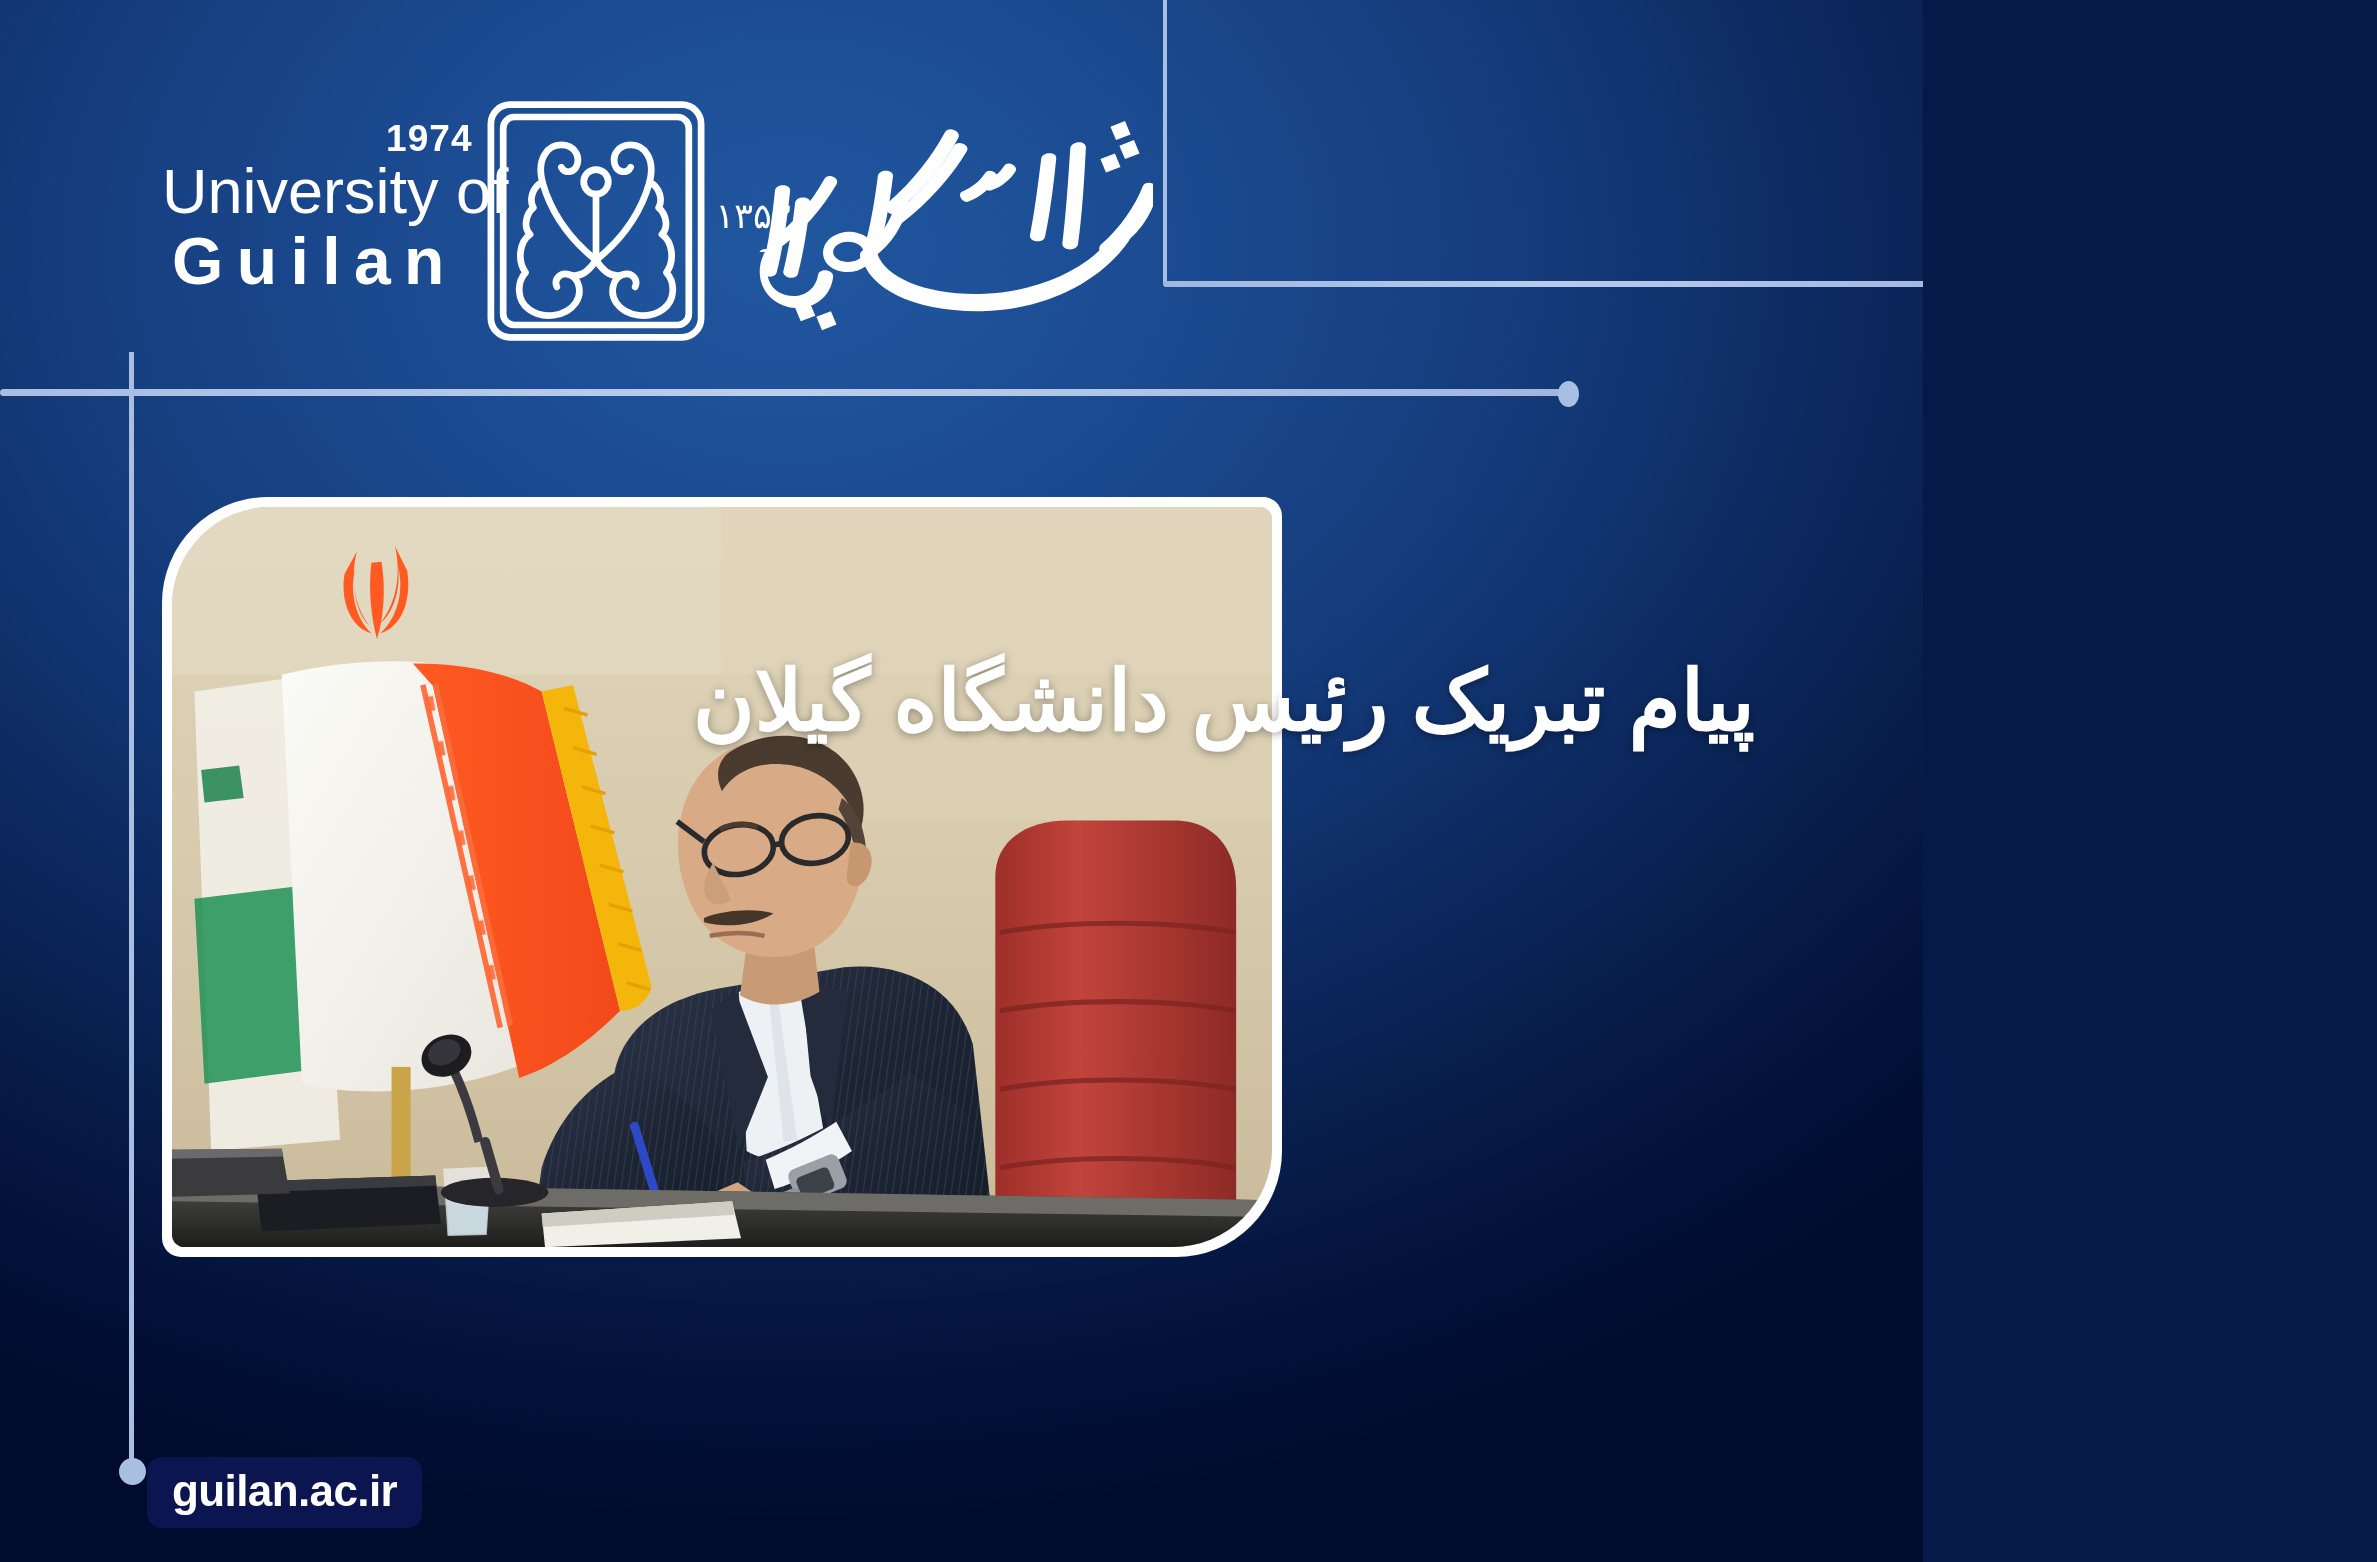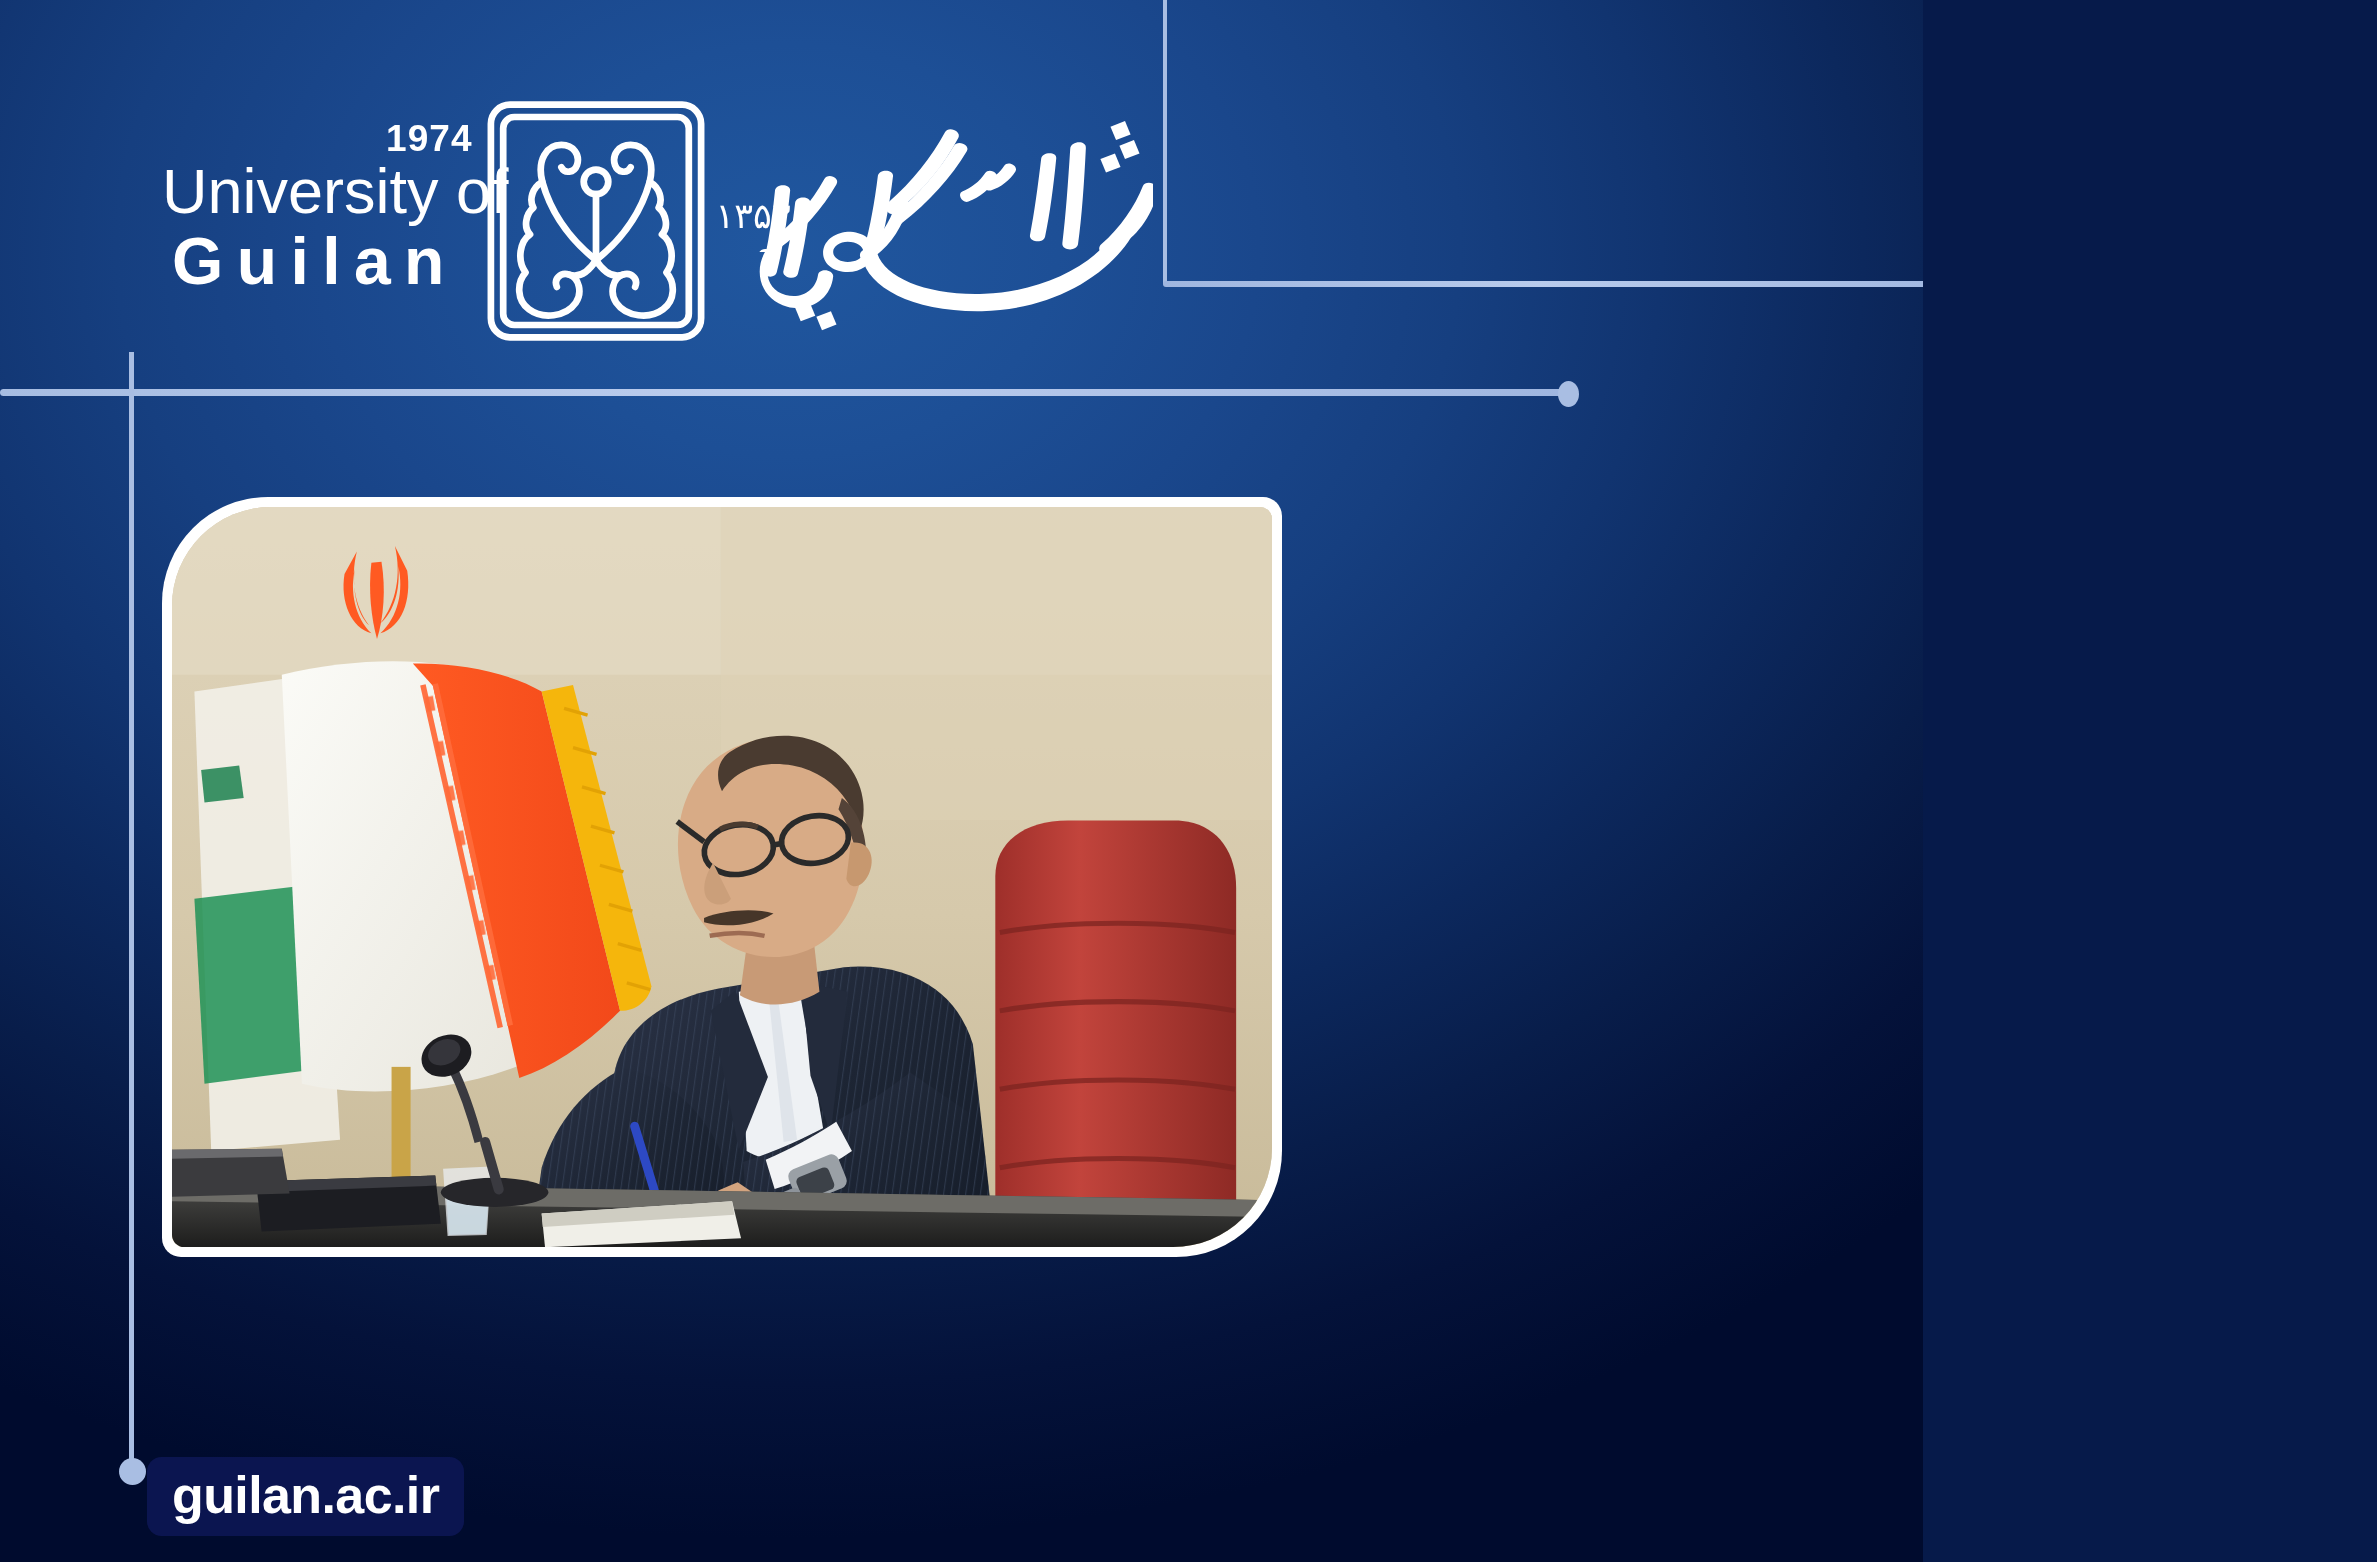--- a/index.html
+++ b/index.html
@@ -169,21 +169,21 @@
 
   
   #url-badge {
     position: absolute;
     left: 147px;
     top: 1457px;
     background: #0b1550;
     color: #ffffff;
     border-radius: 14.6px;
     padding: 12.3px 25px 14.6px 25px;
-    font-size: 52px;
+    font-size: 44px;
     font-weight: 700;
     letter-spacing: -0.6px;
     line-height: 1;
   }
 </style>
 </head>
 <body>
 
 <div id="poster">
 
@@ -498,18 +498,19 @@
           <ellipse cx="486" cy="974" rx="30" ry="22" transform="rotate(-24 486 974)" fill="#35353b"></ellipse>
         </g>
 
         <path d="M0 1148 L196 1146 L210 1226 L0 1232 Z" fill="#3b3b3e"></path>
         <path d="M0 1148 L196 1146 L198 1160 L0 1164 Z" fill="#6a6a6d"></path>
       </svg>
     </div>
   </div>
 
   <div id="headline">
+    <div class="headline-line">پیام تبریک رئیس دانشگاه گیلان</div>
   </div>
 
   <div id="url-badge">guilan.ac.ir</div>
 
 </div>
 
 
 </body></html>

